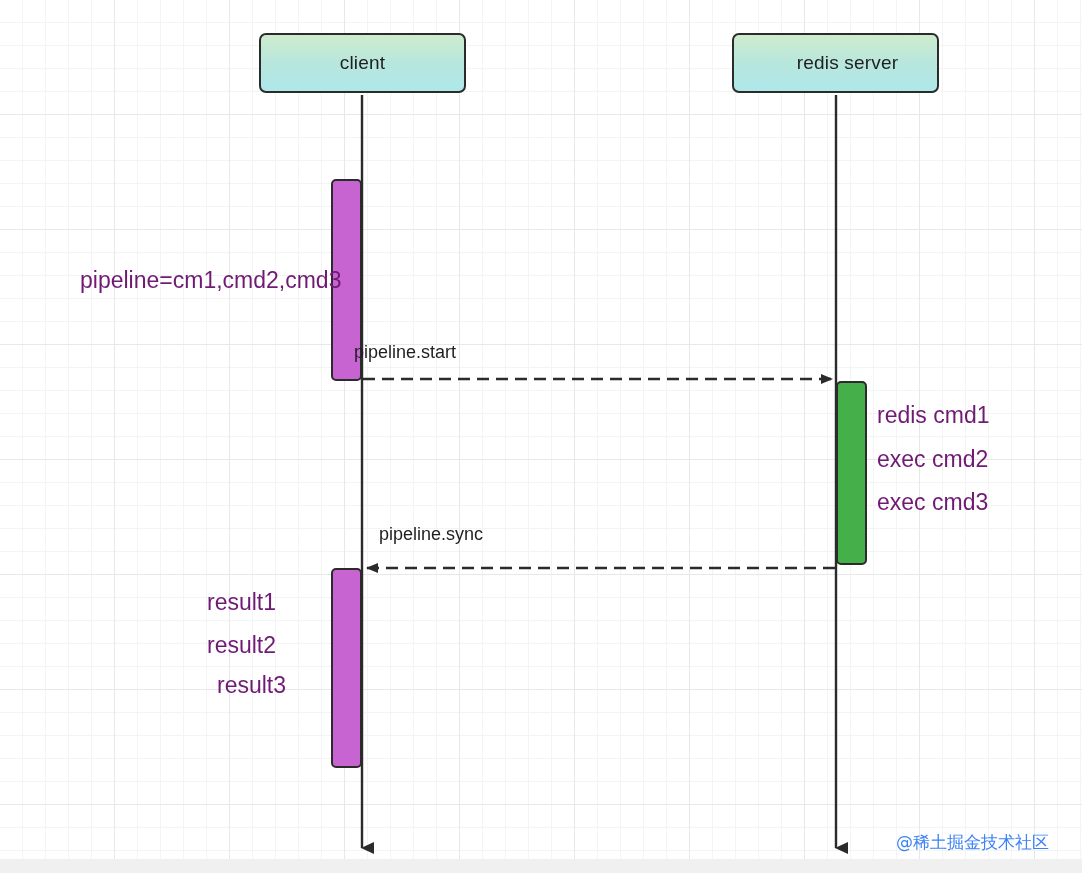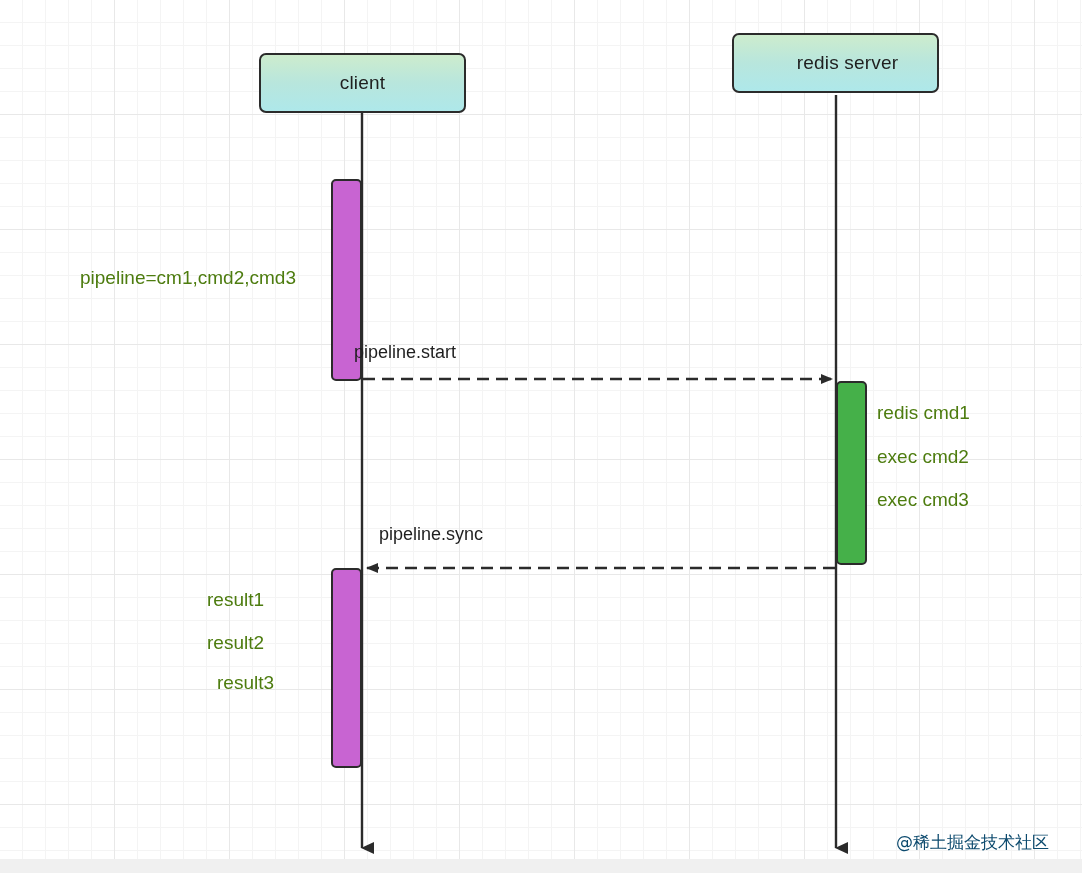--- a/index.html
+++ b/index.html
@@ -78,28 +78,28 @@
   .act-client { background: #c864d2; }
   .act-server { background: #45b049; }
   .msg-label {
     position: absolute;
     font-size: 18px;
     color: #1f1f1f;
     white-space: nowrap;
   }
   .note-text {
     position: absolute;
-    font-size: 19px;
-    color: #4d7c0f;
+    font-size: 23px;
+    color: #701a75;
     white-space: nowrap;
   }
   .watermark {
     position: absolute;
     font-size: 17px;
-    color: #0c4a6e;
+    color: #3b82f6;
     white-space: nowrap;
     font-family: "DejaVu Sans", sans-serif;
   }
 </style>
 </head>
 <body>
 
 <div id="canvas">
 
   <div id="grid"></div>
@@ -116,21 +116,21 @@
     </defs>
 
     <line x1="362" y1="95" x2="362" y2="848" stroke="#2b2b2b" stroke-width="2.4" marker-end="url(#arrowDown)"></line>
     <line x1="836" y1="95" x2="836" y2="848" stroke="#2b2b2b" stroke-width="2.4" marker-end="url(#arrowDown)"></line>
 
     <line x1="363" y1="379" x2="832" y2="379" stroke="#2b2b2b" stroke-width="2.6" stroke-dasharray="12 7" marker-end="url(#arrowSolid)"></line>
 
     <line x1="835" y1="568" x2="367" y2="568" stroke="#2b2b2b" stroke-width="2.6" stroke-dasharray="12 7" marker-end="url(#arrowSolid)"></line>
   </svg>
 
-  <div class="participant-box" style="left:259px; top:33px; width:207px; height:60px;margin-top:20px;">
+  <div class="participant-box" style="left:259px; top:33px; width:207px; height:60px;">
     <span class="participant-label">client</span>
   </div>
 
   <div class="participant-box" style="left:732px; top:33px; width:207px; height:60px;padding-left:24px;">
     <span class="participant-label">redis server</span>
   </div>
 
   <div class="activation act-client" style="left:331px; top:179px; width:31px; height:202px;"></div>
 
   <div class="activation act-server" style="left:836px; top:381px; width:31px; height:184px;"></div>

